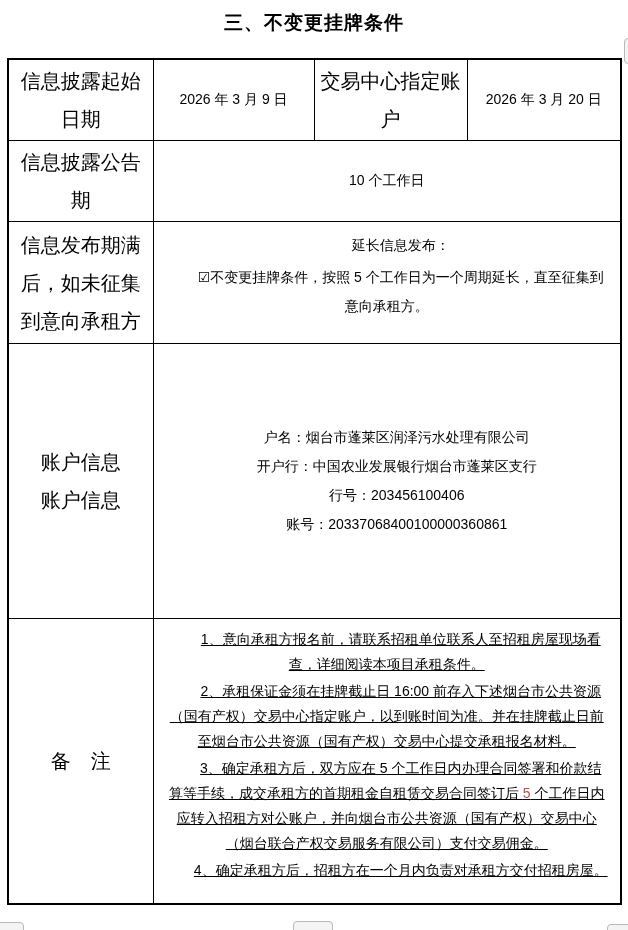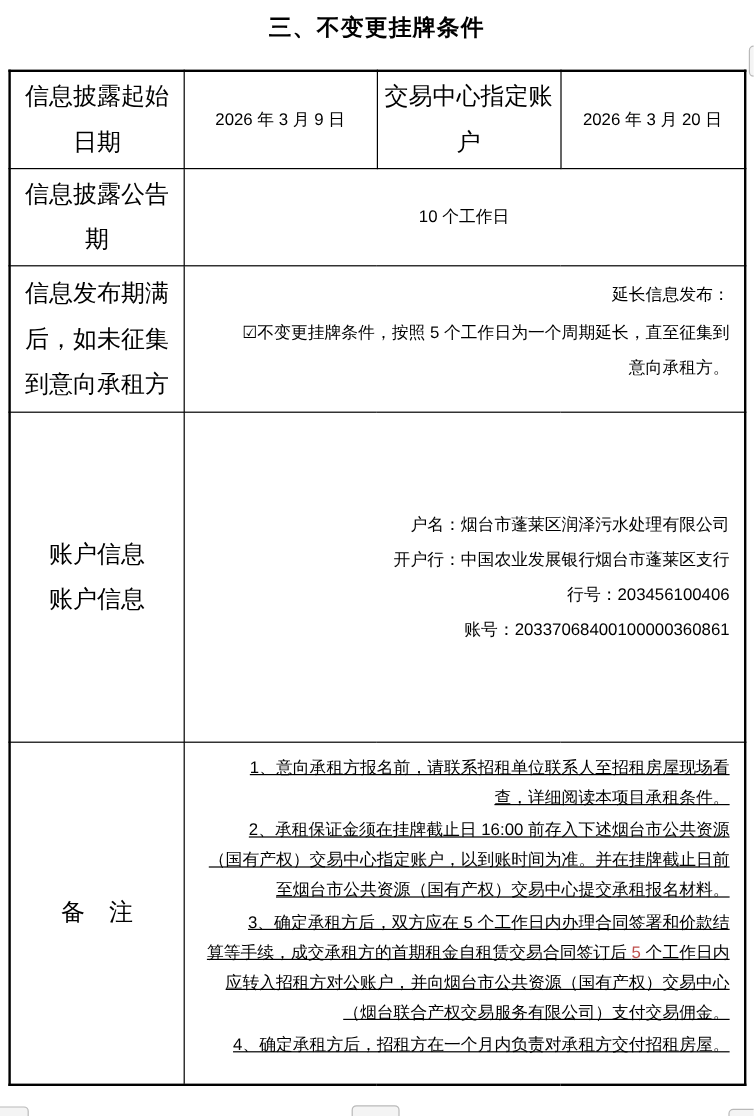--- a/index.html
+++ b/index.html
@@ -22,21 +22,21 @@
     overflow:hidden;
   }
   td.hd{
     font-weight:normal;text-align:center;vertical-align:middle;
     font-size:20px;line-height:1.9;padding:2px 6px;
   }
   td.val{
     text-align:center;vertical-align:middle;font-size:14px;padding:2px 4px;
   }
   td.content{
-    font-size:14px;text-align:right;vertical-align:top;padding:6px 12px;margin-top:36px;
+    font-size:14px;text-align:center;vertical-align:top;padding:6px 12px;margin-top:36px;
   }
   td.content.vmid{vertical-align:middle;}
   .para{margin:2px 0;text-indent:2em;line-height:25px;text-decoration:underline;}
   .para-loose{margin:3px 0;text-indent:2em;line-height:29px;}
   .acct-line{line-height:29px;padding-left:20px;white-space:nowrap;}
   .hl{font-weight:normal;}
   .artifact{
     position:absolute;border:1px solid #b9b9b9;background:#f4f4f4;border-radius:4px;
   }
   .artifact.a-bl{left:-8px;top:922px;width:30px;height:16px;}

